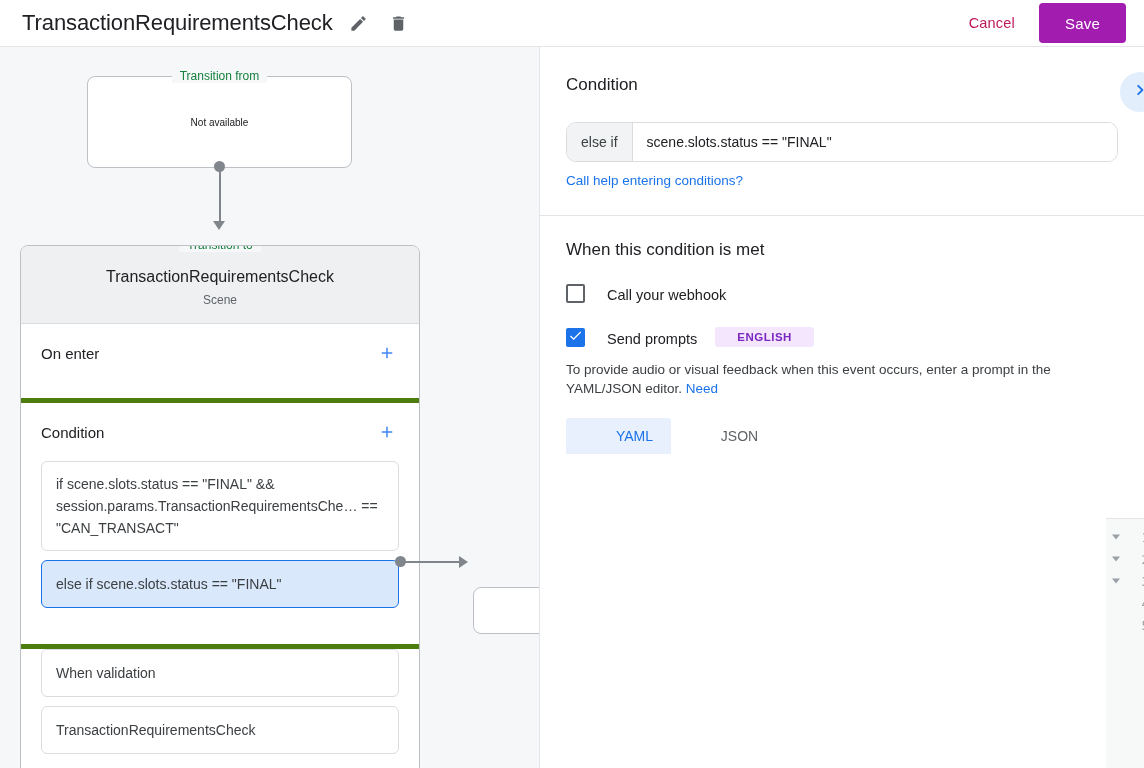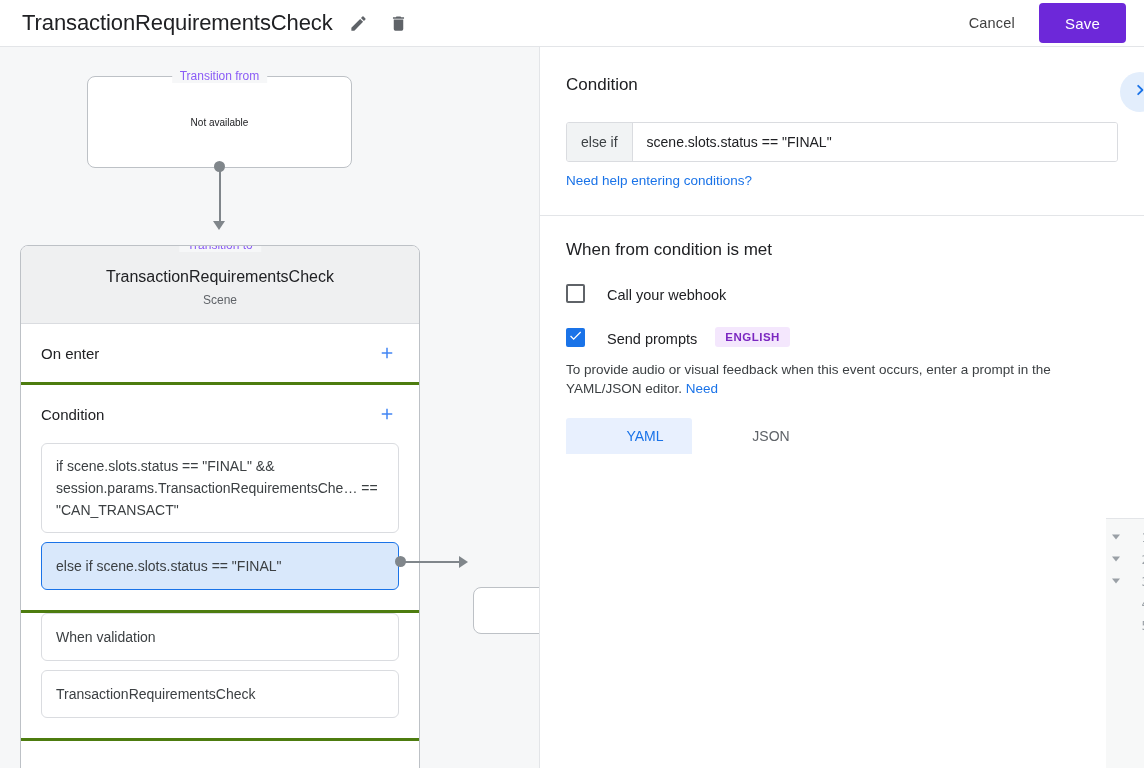--- a/index.html
+++ b/index.html
@@ -26,27 +26,27 @@
     white-space: nowrap;
   }
   .icon-btn {
     width: 28px; height: 28px; margin-left: 12px;
     display: flex; align-items: center; justify-content: center;
     cursor: pointer; border-radius: 50%;
   }
   .icon-btn svg { display: block; }
   .topbar-spacer { flex: 1 1 auto; }
   .cancel-btn {
-    color: #404040; font-size: 14.5px; font-weight: 500;
+    color: #be185d; font-size: 14.5px; font-weight: 500;
     padding: 8px 12px; cursor: pointer; letter-spacing: .2px;
     background: none; border: none; font-family: inherit; text-align: right;
   }
   .save-btn {
     margin-right: 18px; margin-left: 12px;
-    background: #6d28d9; color: #ffffff;
+    background: #a21caf; color: #ffffff;
     border: none; border-radius: 4px;
     font-size: 15px; font-weight: 500; letter-spacing: .2px;
     padding: 4px 26px; height: 40px; cursor: pointer;
     font-family: inherit;
   }
 
   
   .canvas {
     position: absolute; left: 0; top: 47px;
     width: 540px; height: 721px;
@@ -57,21 +57,21 @@
     position: absolute;
     border: 1px solid #bdc1c6;
     border-radius: 8px;
     background: #ffffff;
   }
   .fieldcard > .legend {
     position: absolute; top: -8px; left: 50%;
     transform: translateX(-50%);
     background: #f6f7f8;
     padding: 0 8px;
-    font-size: 12px; color: #8b5cf6;
+    font-size: 12px; color: #15803d;
     white-space: nowrap;
   }
   
   #transition-from {
     left: 87px; top: 29px; width: 265px; height: 92px;
     display: flex; align-items: center; justify-content: center;
   }
   #transition-from .body { font-size: 10px; color: #202124; }
 
   
@@ -102,21 +102,21 @@
   }
   .scene-head {
     background: #eff0f1;
     border-bottom: 1px solid #dadce0;
     padding: 22px 0 16px 0;
     text-align: center;
   }
   .scene-head .name { font-size: 16px; color: #202124; }
   .scene-head .sub { font-size: 12px; color: #5f6368; margin-top: 7px; }
 
-  .section { border-bottom: 3px solid #4d7c0f; padding: 0 20px 0 20px; }
+  .section { border-bottom: 5px solid #4d7c0f; padding: 0 20px 16px 20px; }
   .section-head {
     display: flex; align-items: center; justify-content: space-between;
     height: 58px;
   }
   .section-title { font-size: 15px; color: #202124; }
   .plus {
     width: 24px; height: 24px; cursor: pointer;
     display: flex; align-items: center; justify-content: center;
   }
   .plus svg { display: block; }
@@ -158,21 +158,21 @@
     position: absolute; right: -16px; top: 25px;
     width: 40px; height: 40px; border-radius: 50%;
     background: #e3eefc;
     display: flex; align-items: center; justify-content: center;
     cursor: pointer;
   }
 
   .cond-row {
     margin-top: 27px;
     display: flex; align-items: stretch;
-    border: 1px solid #dadce0; border-radius: 3px;
+    border: 1px solid #dadce0; border-radius: 10px;
     height: 40px; overflow: hidden;
   }
   .cond-prefix {
     background: #f1f3f4;
     border-right: 1px solid #dadce0;
     display: flex; align-items: center;
     padding: 0 14px;
     font-size: 14px; color: #3c4043;
   }
   .cond-input {
@@ -196,30 +196,30 @@
   }
   .cb.checked {
     background: #1a73e8; border-color: #1a73e8;
     display: flex; align-items: center; justify-content: center;
   }
   .cb-label { margin-left: 22px; font-size: 14.5px; color: #202124; font-weight: 500; }
   .badge {
     margin-left: 18px;
     background: #f4e7fd; color: #7b27c1;
     font-size: 11.5px; font-weight: 700; letter-spacing: .5px;
-    padding: 4px 10px; border-radius: 3px;
+    padding: 4px 22px; border-radius: 3px;
   }
   .helptext {
     margin-top: 13px; font-size: 13.5px; color: #3c4043; line-height: 19px;
     max-width: 556px;
   }
 
   .tabs { display: flex; margin-top: 20px; }
   .tab {
-    width: 126px; height: 36px;
+    width: 105px; height: 36px;
     display: flex; align-items: center; justify-content: center;
     font-size: 14px; color: #5f6368; cursor: pointer; font-weight: 500;
     border-radius: 3px 3px 0 0;
     padding-left: 32px;
   }
   .tab.active { background: #e8f0fe; color: #1a73e8; }
 
   .editor {
     position: absolute; left: 566px; top: 471px;
     width: 578px; height: 297px;
@@ -351,25 +351,25 @@
               <path fill="#1a73e8" d="M9.29 6.71a1 1 0 0 0 0 1.41L13.17 12l-3.88 3.88a1 1 0 1 0 1.42 1.41l4.59-4.59a1 1 0 0 0 0-1.41L10.71 6.7a1 1 0 0 0-1.42.01z"></path>
             </svg>
         </span>
       </div>
 
       <div class="cond-row">
         <div class="cond-prefix">else if</div>
         <input class="cond-input" value="scene.slots.status == &quot;FINAL&quot;" style="">
       </div>
 
-      <a class="link">Need help entering conditions?</a>
+      <a class="link">Call help entering conditions?</a>
     </div>
 
     <div class="panel-sec-2">
-      <div class="panel-h2">When from condition is met</div>
+      <div class="panel-h2">When this condition is met</div>
 
       <div class="cb-row">
         <div class="cb"></div>
         <div class="cb-label">Call your webhook</div>
       </div>
 
       <div class="cb-row">
         <div class="cb checked">
           <span>
             <svg width="15" height="15" viewBox="0 0 24 24">

